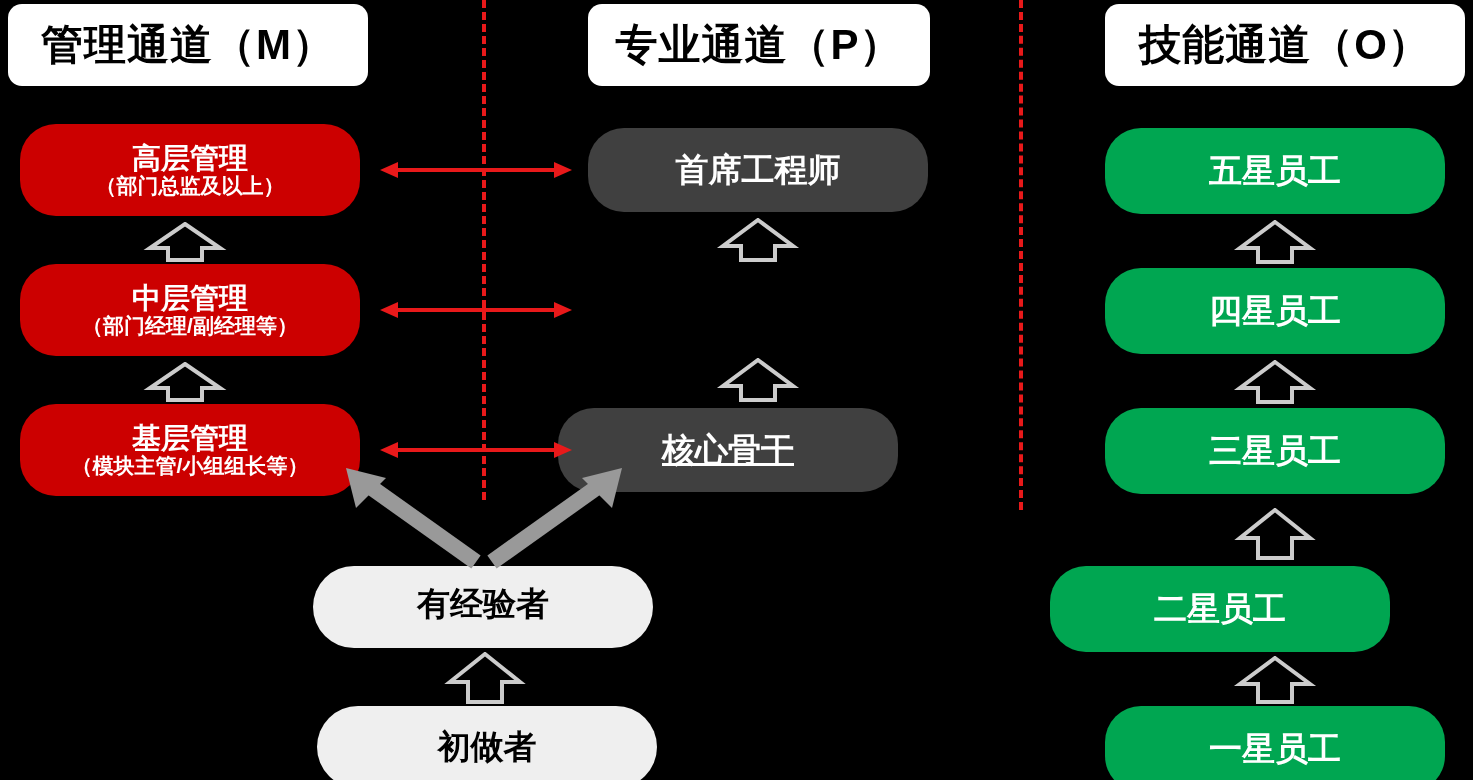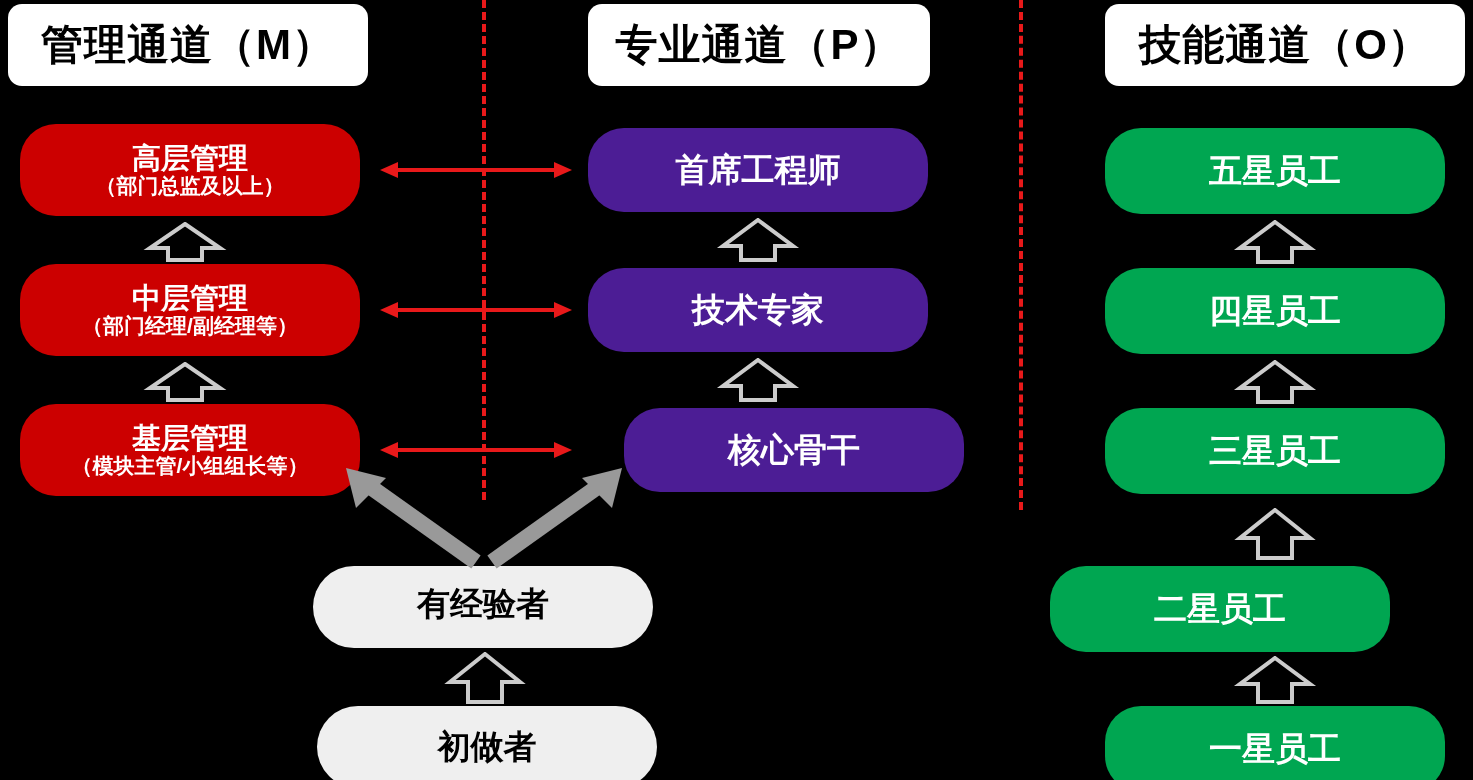--- a/index.html
+++ b/index.html
@@ -13,21 +13,21 @@
        color:#000;font-weight:bold;letter-spacing:1px;}
   .hdr span{white-space:nowrap;}
 
   
   .node{position:absolute;border-radius:36px;display:flex;flex-direction:column;
         align-items:center;justify-content:center;color:#fff;text-align:center;
         box-sizing:border-box;}
   .node .t1{font-weight:bold;line-height:1.1;white-space:nowrap;}
   .node .t2{font-weight:bold;line-height:1.1;white-space:nowrap;}
   .red{background:#cc0000;}
-  .blue{background:#4c1d95;}
+  .blue{background:#404040;}
   .green{background:#00a651;}
   .white{background:#efefef;color:#000;border-radius:44px;}
 
   
   .dash{position:absolute;border-left:4px dashed #e8191a;}
 
   
   .uparrow{position:absolute;}
   .hharrow{position:absolute;}
   .diag{position:absolute;}
@@ -70,24 +70,21 @@
   </div>
   <div class="uparrow" style="left:140px;top:362px;width:90px;height:40px;">
     <svg width="90" height="40" viewBox="0 0 90 40">
       <polygon points="45,2 80,26 62,26 62,38 28,38 28,26 10,26" fill="none" stroke="#cccccc" stroke-width="4"></polygon>
     </svg>
   </div>
 
   <div class="node blue" style="left:588px;top:128px;width:340px;height:84px;">
     <div class="t1" style="font-size:33px;">首席工程师</div>
   </div>
-  <div class="node blue" style="left:588px;top:268px;width:340px;height:84px;">
-    <div class="t1" style="font-size:33px;">技术专家</div>
-  </div>
-  <div class="node blue" style="left:624px;top:408px;width:340px;height:84px;">
+  <div class="node blue" style="left:558px;top:408px;width:340px;height:84px;text-decoration:underline;">
     <div class="t1" style="font-size:33px;">核心骨干</div>
   </div>
 
   <div class="uparrow" style="left:713px;top:218px;width:90px;height:44px;">
     <svg width="90" height="44" viewBox="0 0 90 44">
       <polygon points="45,2 80,28 62,28 62,42 28,42 28,28 10,28" fill="none" stroke="#cccccc" stroke-width="4"></polygon>
     </svg>
   </div>
   <div class="uparrow" style="left:713px;top:358px;width:90px;height:44px;">
     <svg width="90" height="44" viewBox="0 0 90 44">

